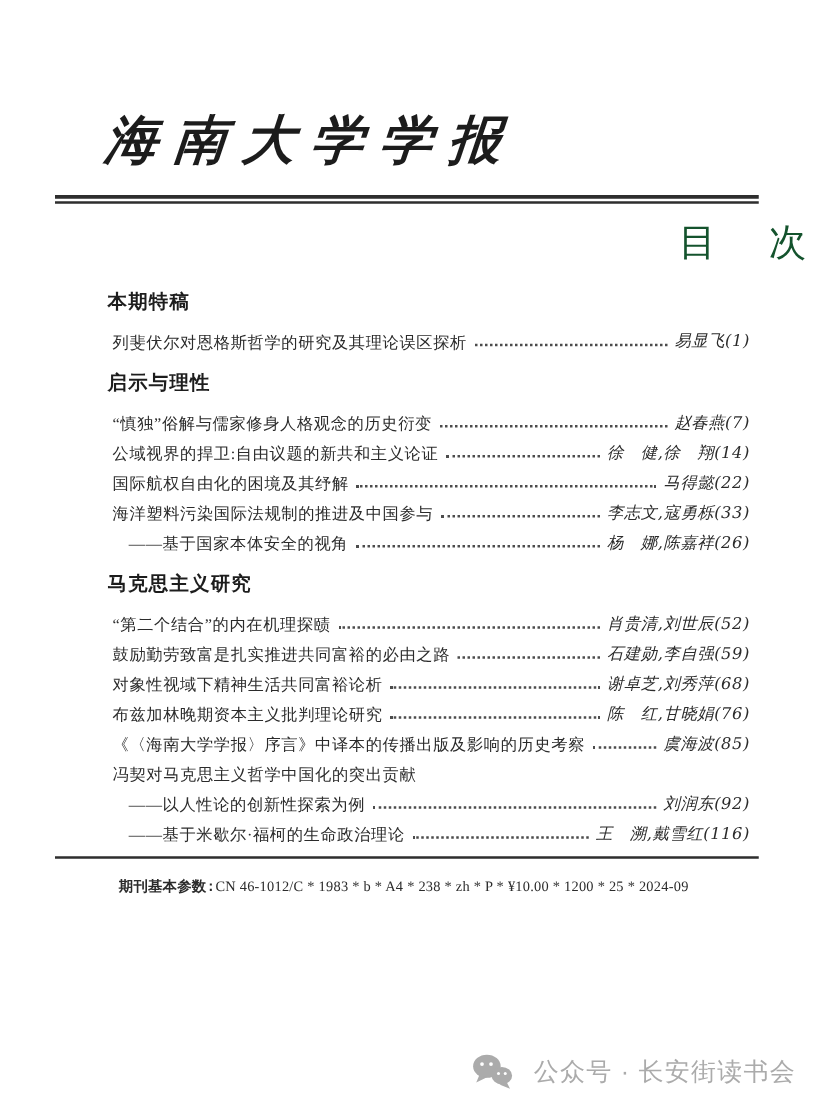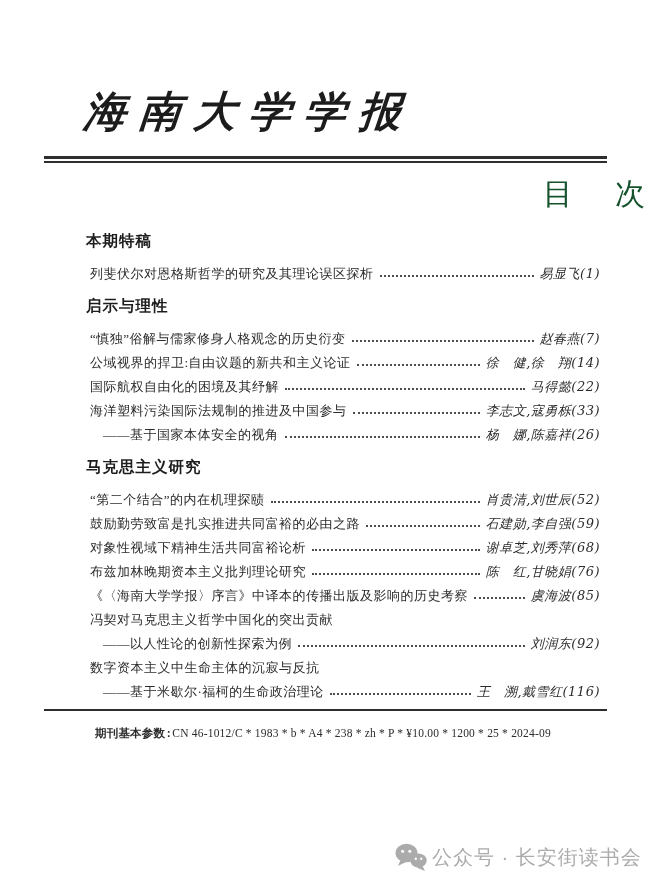--- a/index.html
+++ b/index.html
@@ -87,24 +87,24 @@
     white-space: nowrap;
   }
   .journal-params .lbl {
     font-family: Liberation Mono, monospace;
     font-weight: 700;
   }
   
   .watermark {
     position: absolute;
     top: 842px;
-    left: 394px;
+    left: 377px;
     display: flex;
     align-items: center;
-    gap: 4px;
+    gap: 16px;
     color: #ababab;
     font-family: "Liberation Sans", "DejaVu Sans", sans-serif;
     font-size: 20px;
     letter-spacing: 1px;
     white-space: nowrap;
   }
   .watermark svg { display: block; }
 </style>
 </head>
 <body>
@@ -194,23 +194,20 @@
         <span class="pg">(85)</span>
     </div>
     <div class="row">
       <span class="t">冯契对马克思主义哲学中国化的突出贡献</span>
     </div>
     <div class="row">
       <span class="t indent">——以人性论的创新性探索为例</span>
       <span class="leader"></span>
       <span class="au">刘润东</span>
         <span class="pg">(92)</span>
-    </div>
-    <div class="row">
-      <span class="t">数字资本主义中生命主体的沉寂与反抗</span>
     </div>
     <div class="row">
       <span class="t indent">——基于米歇尔·福柯的生命政治理论</span>
       <span class="leader"></span>
       <span class="au">王　溯,戴雪红</span>
         <span class="pg">(116)</span>
     </div>
 
   </div>
 

